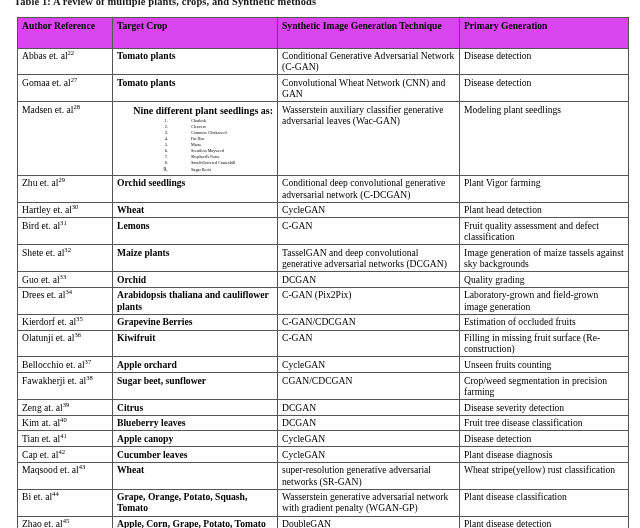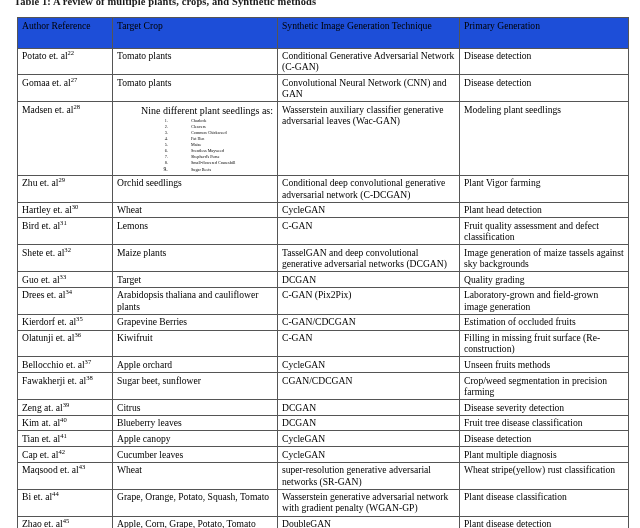--- a/index.html
+++ b/index.html
@@ -46,22 +46,22 @@
   table.review td, table.review th {
     border: 1px solid #555;
     vertical-align: top;
     padding: 1.5px 4px 2px 4px;
     font-size: 9.6px;
     line-height: 11.2px;
     text-align: left;
     overflow: hidden;
   }
   thead th {
-    background: #1d4ed8;
-    font-weight: normal;
+    background: #d946ef;
+    font-weight: bold;
     font-size: 12.4px;
     line-height: 14.5px;
     padding: 3px 5px 3px 5px;
     height: 26px;
   }
   col.c1 { width: 95px; }
   col.c2 { width: 165px; }
   col.c3 { width: 182px; }
   col.c4 { width: 169px; }
 
@@ -83,21 +83,21 @@
   ol.seedlings li {
     font-size: 4.2px;
     line-height: 6.0px;
     padding-left: 22px;
   }
   ol.seedlings li:last-child {
     font-size: 5.6px;
   }
   ol.seedlings li:last-child span { font-size: 4.2px; }
 
-  .celltext { display: block; }
+  .celltext { display: block; font-weight: bold; }
 </style>
 </head>
 <body>
 
 <div class="caption">Table 1: A review of multiple plants, crops, and Synthetic methods</div>
 
 <div class="table-wrap">
   <table class="review">
     <colgroup>
       <col class="c1">
@@ -108,33 +108,33 @@
     <thead>
       <tr>
         <th>Author Reference</th>
         <th>Target Crop</th>
         <th>Synthetic Image Generation Technique</th>
         <th>Primary Generation</th>
       </tr>
     </thead>
     <tbody id="tbody">
         <tr>
-          <td><span>Potato et. al</span><sup>22</sup></td>
+          <td><span>Abbas et. al</span><sup>22</sup></td>
           <td>
             <span class="celltext">Tomato plants</span>
           </td>
           <td>Conditional Generative Adversarial Network (C-GAN)</td>
           <td>Disease detection</td>
         </tr>
         <tr>
           <td><span>Gomaa et. al</span><sup>27</sup></td>
           <td>
             <span class="celltext">Tomato plants</span>
           </td>
-          <td>Convolutional Neural Network (CNN) and GAN</td>
+          <td>Convolutional Wheat Network (CNN) and GAN</td>
           <td>Disease detection</td>
         </tr>
         <tr>
           <td><span>Madsen et. al</span><sup>28</sup></td>
           <td>
             <span class="celltext" style="font-size: 10px; text-align: right; line-height: 13px;">Nine different plant seedlings as:</span>
             <ol class="seedlings">
               <li>Charlock</li>
               <li>Cleavers</li>
               <li>Common Chickweed</li>
@@ -177,21 +177,21 @@
           <td><span>Shete et. al</span><sup>32</sup></td>
           <td>
             <span class="celltext">Maize plants</span>
           </td>
           <td>TasselGAN and deep convolutional generative adversarial networks (DCGAN)</td>
           <td class="justify">Image generation of maize tassels against sky backgrounds</td>
         </tr>
         <tr>
           <td><span>Guo et. al</span><sup>33</sup></td>
           <td>
-            <span class="celltext">Target</span>
+            <span class="celltext">Orchid</span>
           </td>
           <td>DCGAN</td>
           <td>Quality grading</td>
         </tr>
         <tr>
           <td><span>Drees et. al</span><sup>34</sup></td>
           <td>
             <span class="celltext">Arabidopsis thaliana and cauliflower plants</span>
           </td>
           <td>C-GAN (Pix2Pix)</td>
@@ -212,21 +212,21 @@
           </td>
           <td>C-GAN</td>
           <td>Filling in missing fruit surface (Re-construction)</td>
         </tr>
         <tr>
           <td><span>Bellocchio et. al</span><sup>37</sup></td>
           <td>
             <span class="celltext">Apple orchard</span>
           </td>
           <td>CycleGAN</td>
-          <td>Unseen fruits methods</td>
+          <td>Unseen fruits counting</td>
         </tr>
         <tr>
           <td><span>Fawakherji et. al</span><sup>38</sup></td>
           <td>
             <span class="celltext">Sugar beet, sunflower</span>
           </td>
           <td>CGAN/CDCGAN</td>
           <td class="justify">Crop/weed segmentation in precision farming</td>
         </tr>
         <tr>
@@ -252,21 +252,21 @@
           </td>
           <td>CycleGAN</td>
           <td>Disease detection</td>
         </tr>
         <tr>
           <td><span>Cap et. al</span><sup>42</sup></td>
           <td>
             <span class="celltext">Cucumber leaves</span>
           </td>
           <td>CycleGAN</td>
-          <td>Plant multiple diagnosis</td>
+          <td>Plant disease diagnosis</td>
         </tr>
         <tr>
           <td><span>Maqsood et. al</span><sup>43</sup></td>
           <td>
             <span class="celltext">Wheat</span>
           </td>
           <td>super-resolution generative adversarial networks (SR-GAN)</td>
           <td>Wheat stripe(yellow) rust classification</td>
         </tr>
         <tr>

